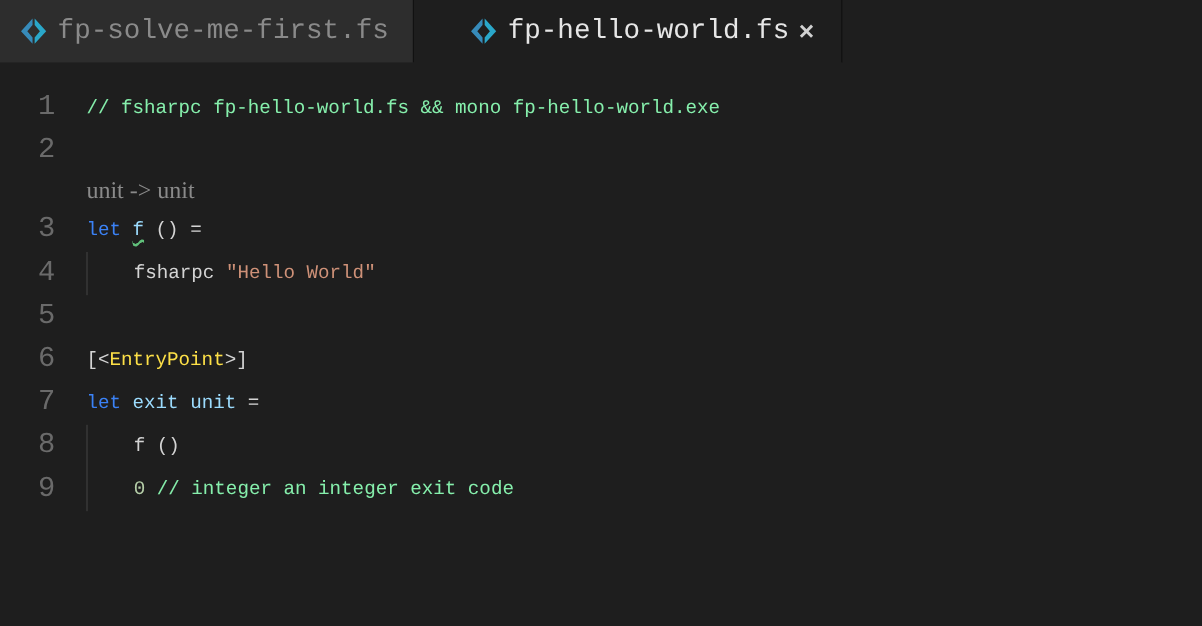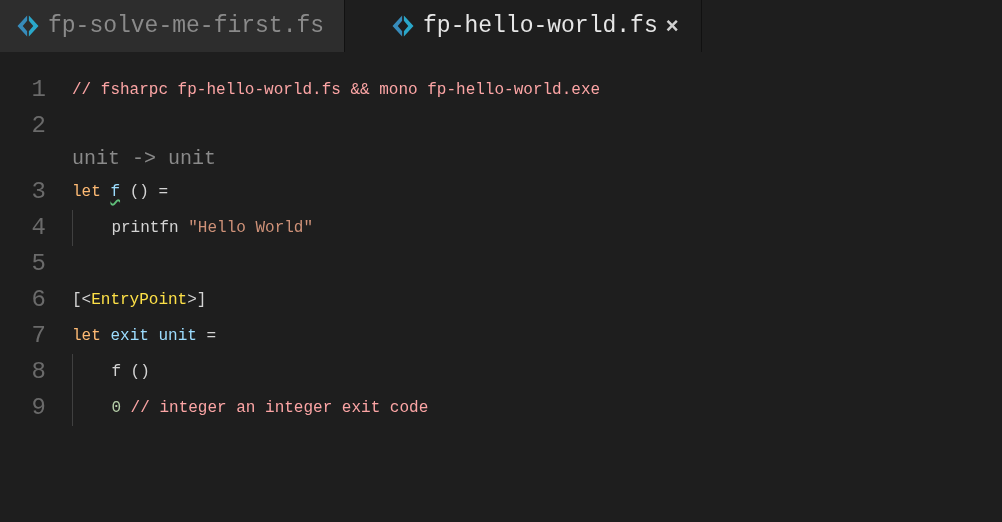--- a/index.html
+++ b/index.html
@@ -45,26 +45,26 @@
   
   .editor {
     display: flex;
     padding-top: 20px;
   }
   .row {
     display: flex;
     line-height: 36px;
     height: 36px;
   }
-  .row.short { height: 30px; line-height: 30px; }
+  .row.short { height: 30px; line-height: 30px; font-family: Liberation Serif, serif; }
   .ln { width:72px; text-align:right; padding-right:26px; color:#6a6a6a; font-size:24px; }
   .cd { flex:1; white-space: pre; position: relative; }
 
-  .comment { color: #fca5a5; }
-  .keyword { color: #fdba74; }
+  .comment { color: #86efac; }
+  .keyword { color: #3b82f6; }
   .ident   { color: #9cdcfe; }
   .string  { color: #ce9178; }
   .attr    { color: #fde047; }
   .num     { color: #b5cea8; }
   .plain   { color: #d4d4d4; }
   .hint    { color: #8a8a8a; font-size: 20px; }
 
   .indent-guide {
     border-left: 1px solid #404040;
     padding-left: 0;
@@ -119,21 +119,21 @@
     <div class="cd"><span class="hint">unit -&gt; unit</span></div>
   </div>
 
   <div class="row">
     <div class="ln">3</div>
     <div class="cd"><span class="keyword">let</span><span class="plain"> </span><span class="ident squiggle">f</span><span class="plain"> () =</span></div>
   </div>
 
   <div class="row">
     <div class="ln">4</div>
-    <div class="cd"><span class="indent-guide" style="display:inline-block;height:36px;vertical-align:top;"></span><span class="plain">    </span><span class="plain">printfn</span><span class="plain"> </span><span class="string">"Hello World"</span></div>
+    <div class="cd"><span class="indent-guide" style="display:inline-block;height:36px;vertical-align:top;"></span><span class="plain">    </span><span class="plain">fsharpc</span><span class="plain"> </span><span class="string">"Hello World"</span></div>
   </div>
 
   <div class="row">
     <div class="ln">5</div>
     <div class="cd"></div>
   </div>
 
   <div class="row">
     <div class="ln">6</div>
     <div class="cd"><span class="plain">[&lt;</span><span class="attr">EntryPoint</span><span class="plain">&gt;]</span></div>

